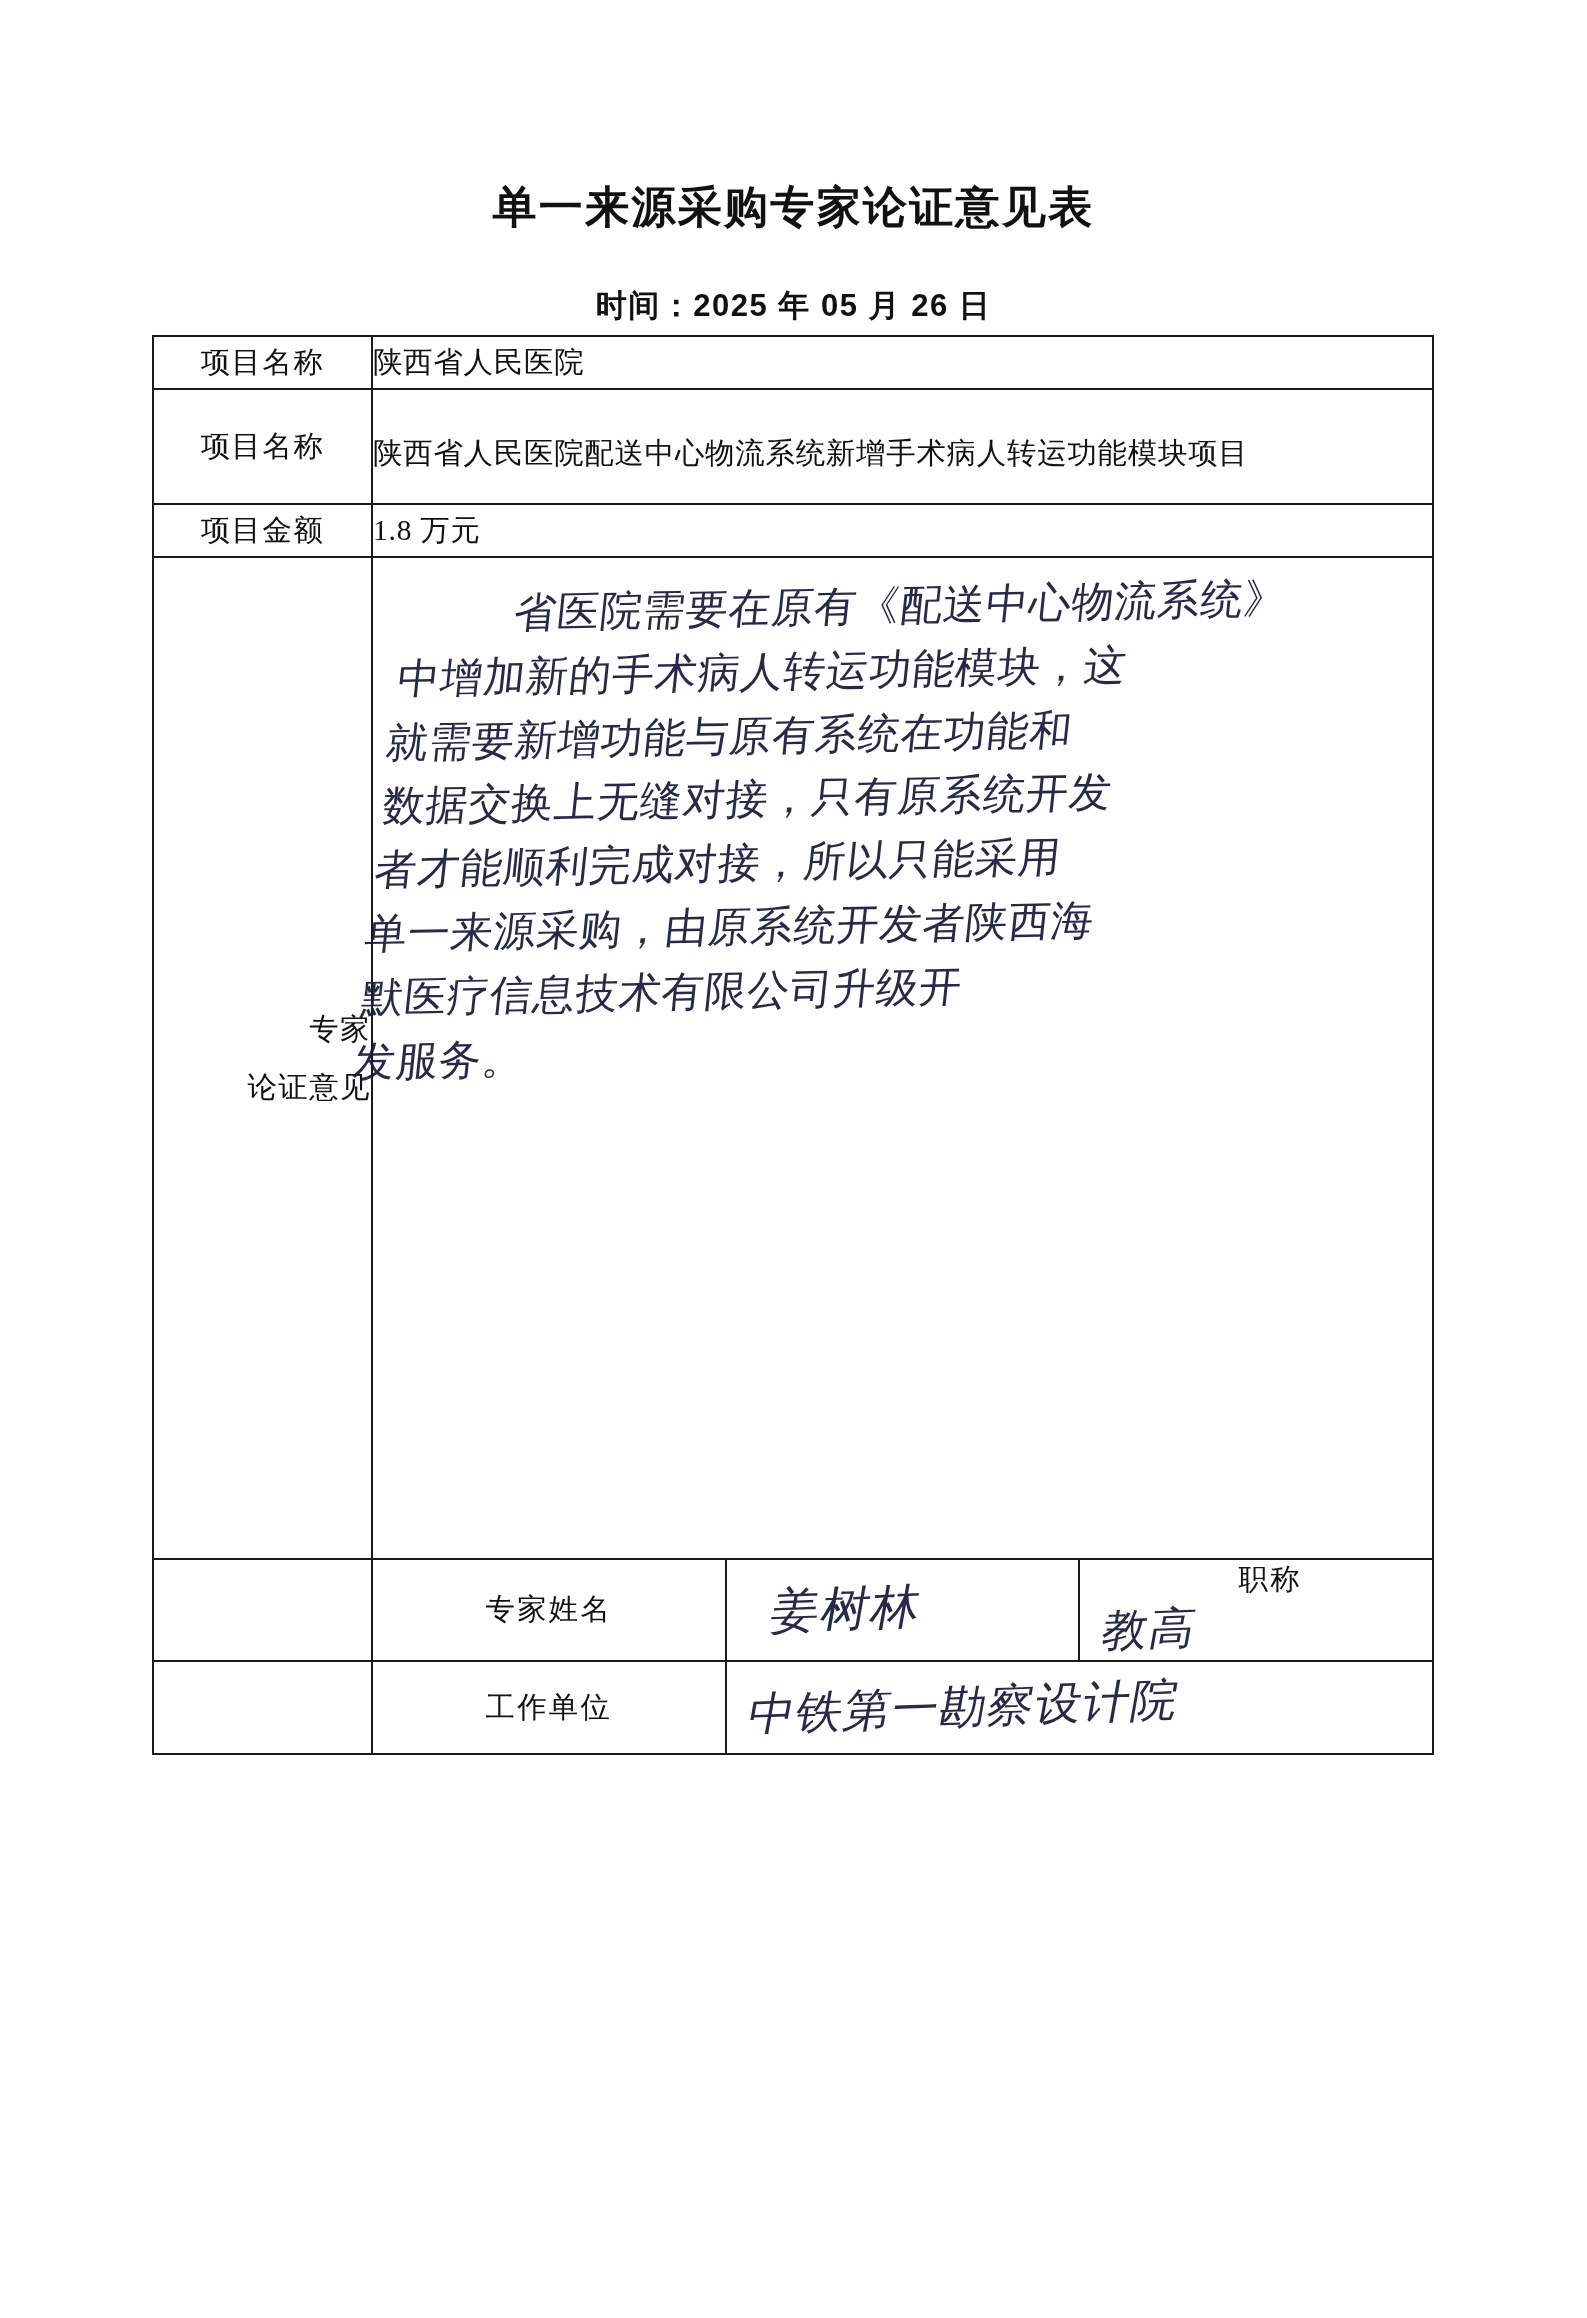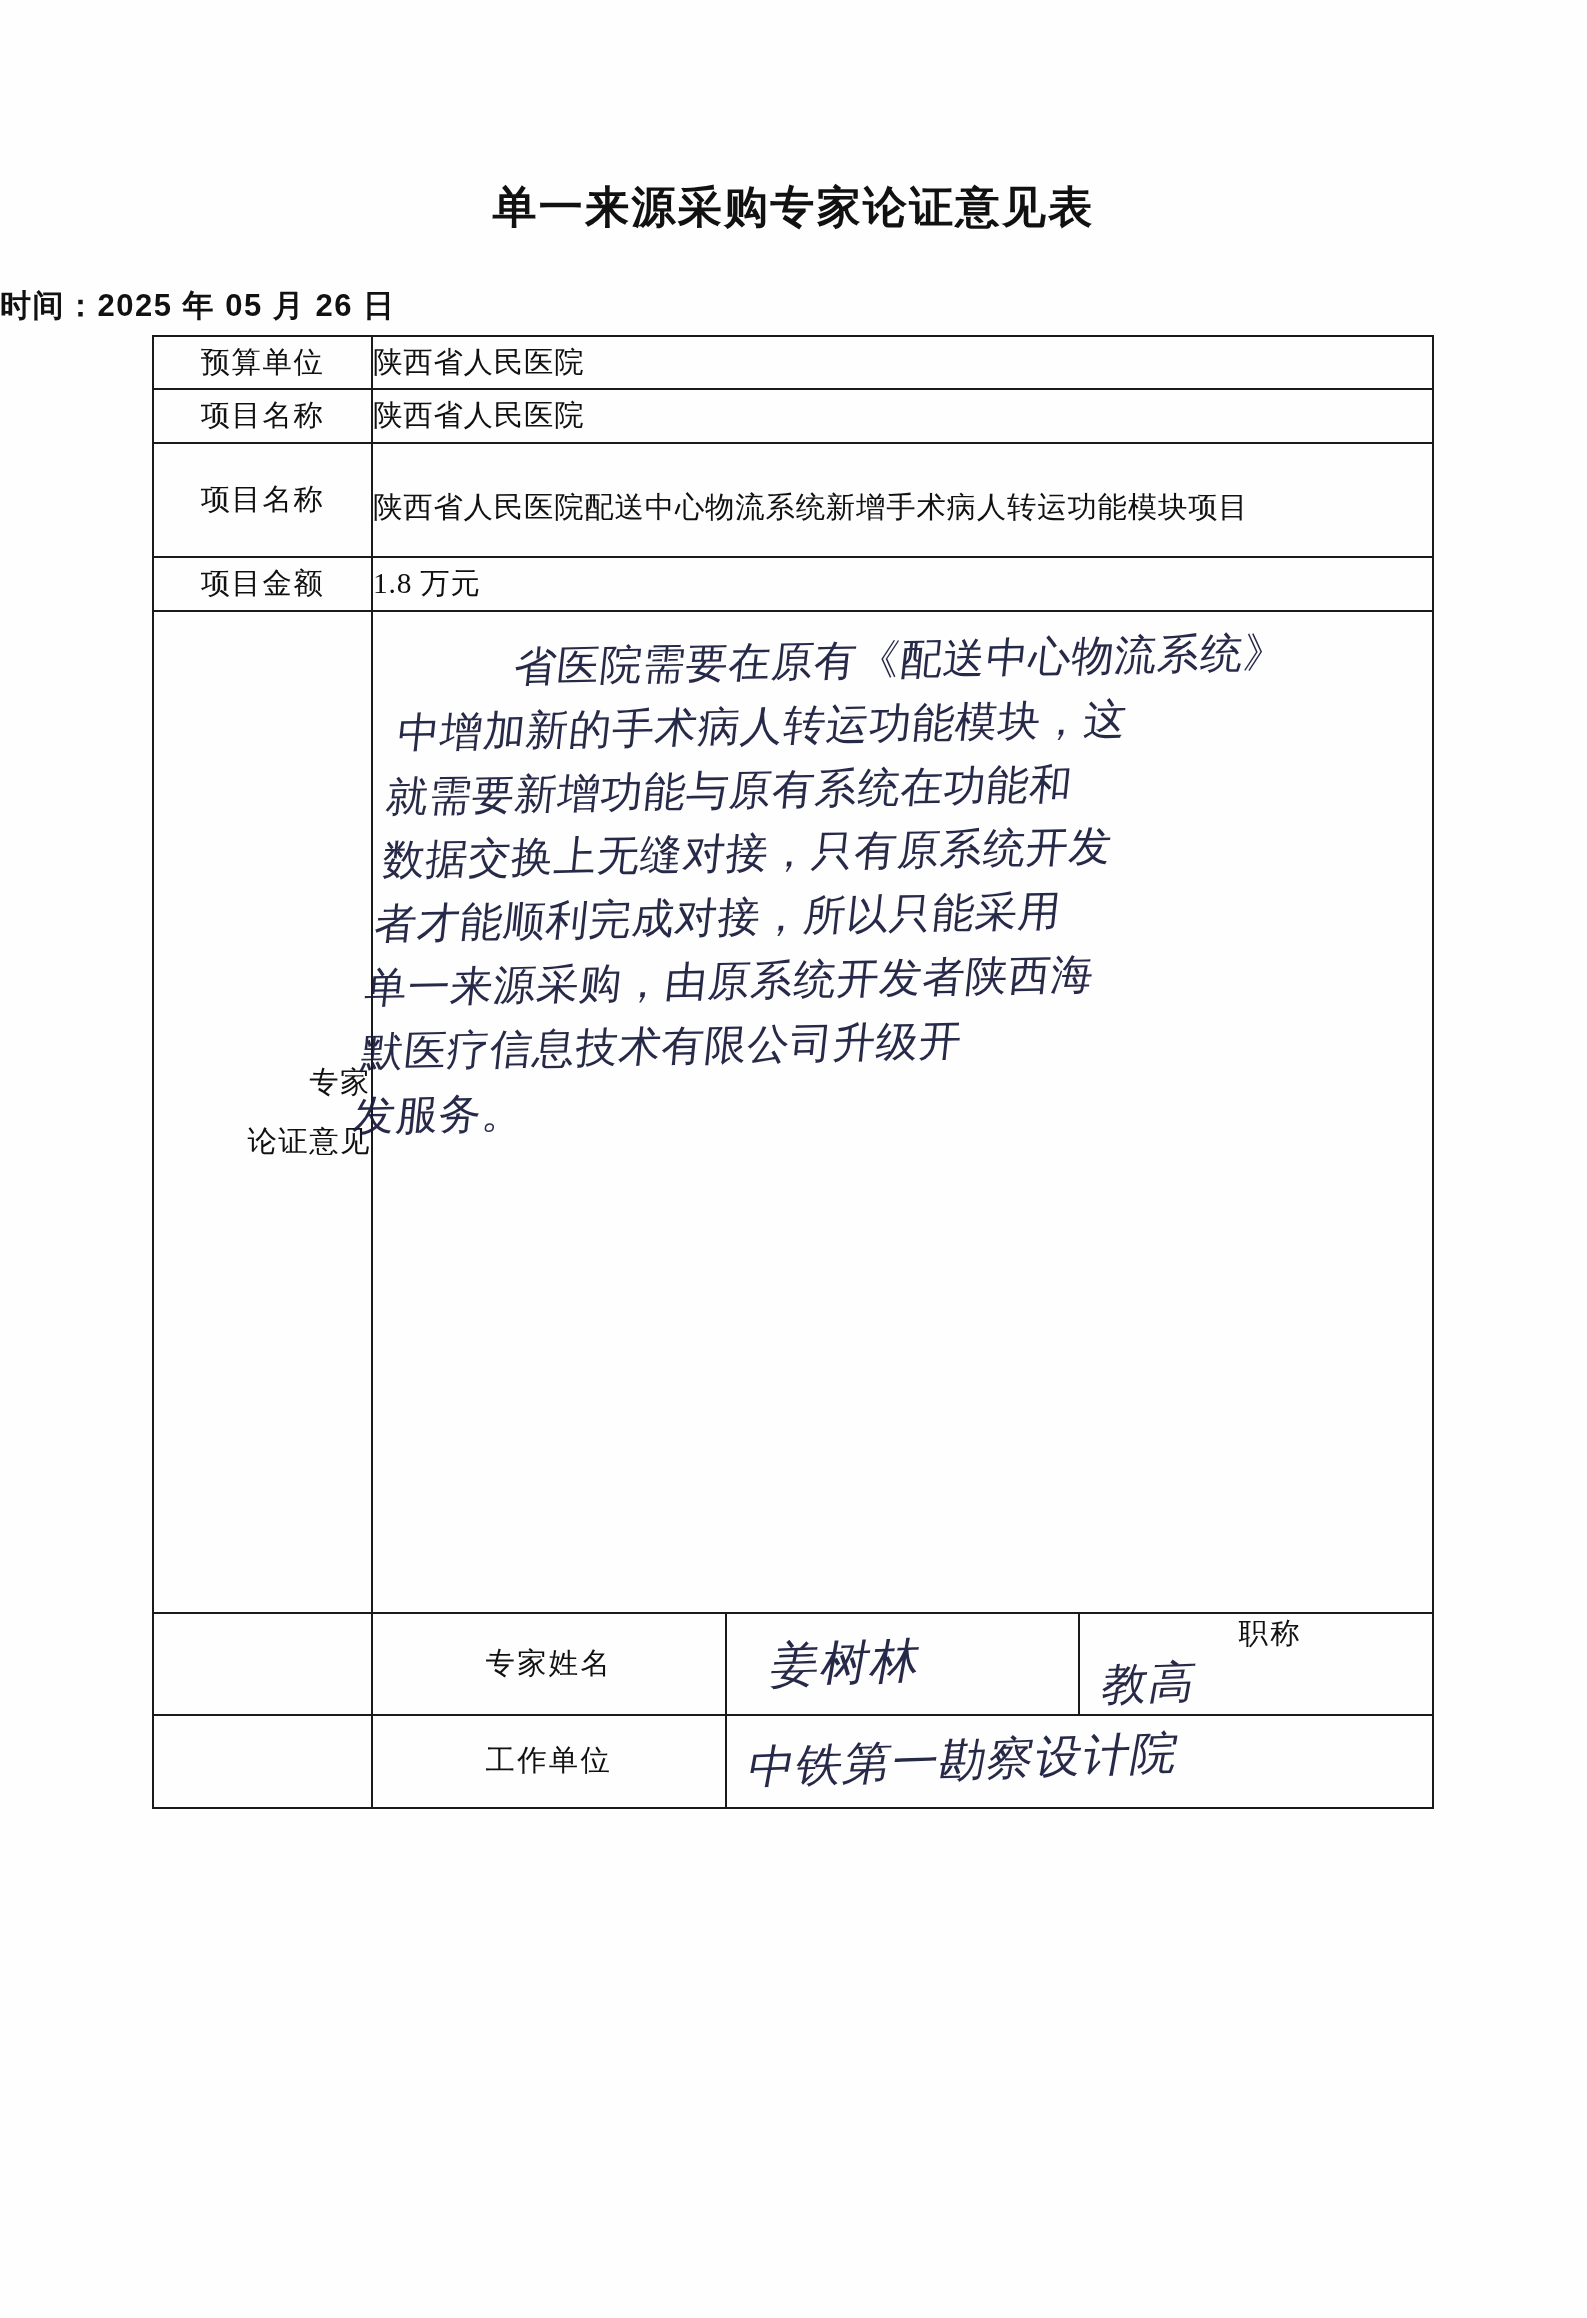--- a/index.html
+++ b/index.html
@@ -27,21 +27,21 @@
     text-align: center;
     font-family: "Liberation Sans", "DejaVu Sans", sans-serif;
     font-weight: bold;
     font-size: 44px;
     letter-spacing: 2.3px;
     margin-top: 178px;
   }
 
   .doc-date-row {
     display: flex;
-    justify-content: flex-start;
+    justify-content: center;
     margin-top: 48px;
   }
   .doc-date {
     font-family: "Liberation Sans", "DejaVu Sans", sans-serif;
     font-weight: bold;
     font-size: 31px;
     letter-spacing: 1.5px;
   }
 
   
@@ -176,24 +176,20 @@
   <div class="doc-title">单一来源采购专家论证意见表</div>
 
   <div class="doc-date-row">
     <div class="doc-date">时间：2025 年 05 月 26 日</div>
   </div>
 
   <div class="table-wrap">
     <table class="form">
 
       <tbody>
-          <tr>
-        <td class="label-cell">预算单位</td>
-        <td class="value-cell" colspan="3">陕西省人民医院</td>
-      </tr>
 
       <tr>
         <td class="label-cell">项目名称</td>
         <td class="value-cell" colspan="3">陕西省人民医院</td>
       </tr>
 
       <tr class="row-tall">
         <td class="label-cell">项目名称</td>
         <td class="value-cell" colspan="3">陕西省人民医院配送中心物流系统新增手术病人转运功能模块项目</td>
       </tr>

